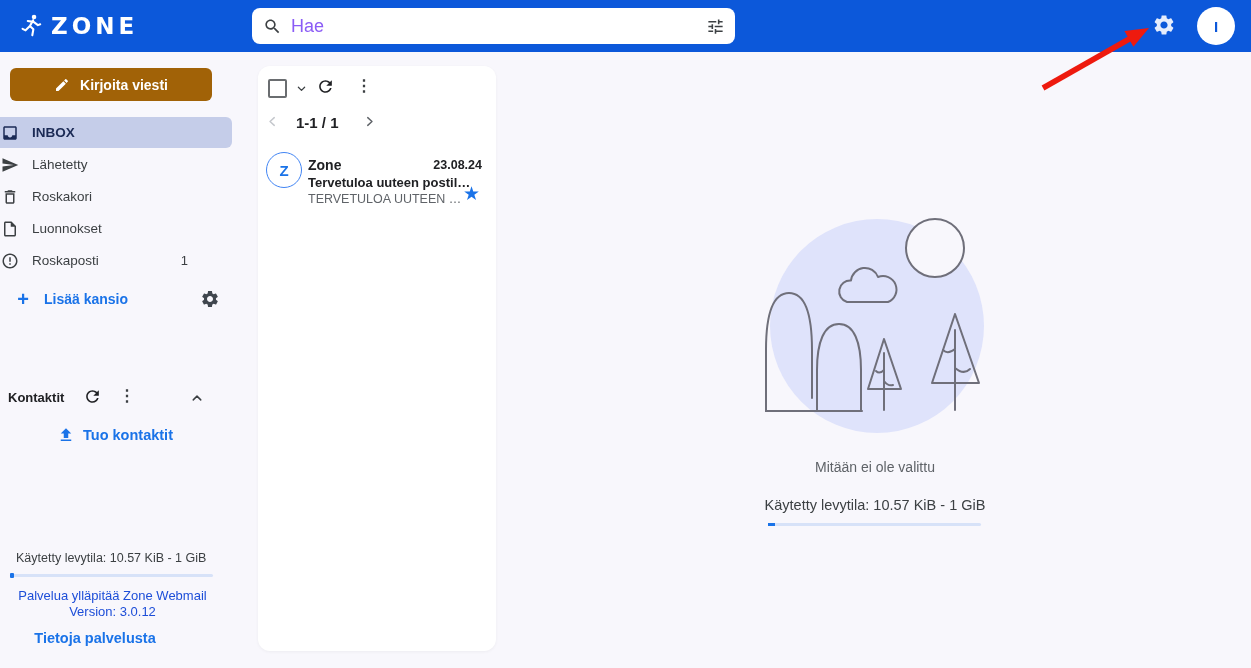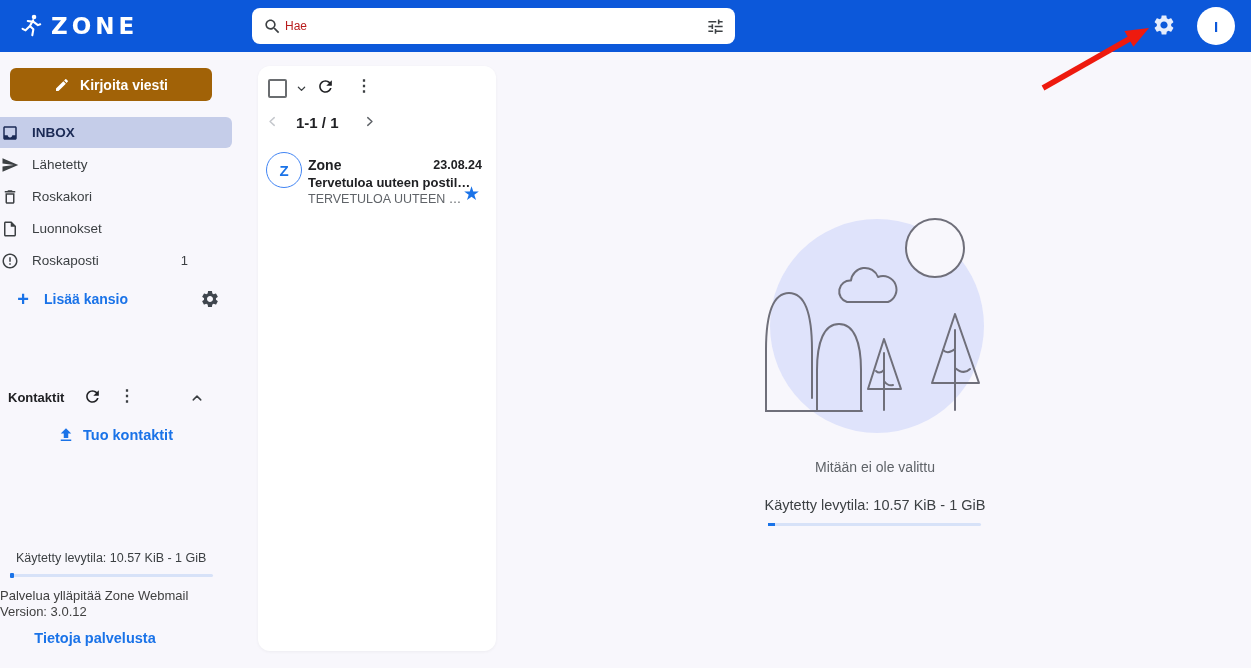--- a/index.html
+++ b/index.html
@@ -2,21 +2,21 @@
 <html><head>
 <meta charset="utf-8">
 <style>
   html,body{margin:0;padding:0;}
   body{width:1251px;height:668px;background:#f8f7fc;font-family:"Liberation Sans",sans-serif;position:relative;overflow:hidden;}
   
   .topbar{position:absolute;left:0;top:0;width:1251px;height:52px;background:#0c58da;}
   .logo{position:absolute;left:18px;top:12px;display:flex;align-items:center;gap:7px;color:#fff;cursor:pointer;}
   .logo-text{font-family:"DejaVu Sans",sans-serif;font-weight:bold;font-size:23px;letter-spacing:4px;line-height:28px;}
   .searchbar{position:absolute;left:252px;top:8px;width:483px;height:36px;background:#fff;border-radius:8px;display:flex;align-items:center;cursor:text;}
-  .search-ph{color:#b91c1c;font-size:12px;margin-left:3px;flex:1;}
+  .search-ph{color:#8b5cf6;font-size:18px;margin-left:9px;flex:1;}
   .sb-left{margin-left:11px;display:flex;}
   .sb-right{margin-right:10px;display:flex;cursor:pointer;}
   .topbar-gear{position:absolute;left:1152px;top:13px;width:26px;height:26px;background:none;border:none;padding:0;cursor:pointer;display:flex;}
   .avatar{position:absolute;left:1197px;top:7px;width:38px;height:38px;border-radius:50%;background:#fff;color:#0c58da;display:flex;align-items:center;justify-content:center;font-size:15px;font-weight:bold;cursor:pointer;}
   
   .compose-btn{position:absolute;left:10px;top:68px;width:202px;height:33px;background:#a16207;border:none;border-radius:6px;color:#fff;font-family:"Liberation Sans",sans-serif;font-size:14px;font-weight:bold;display:flex;align-items:center;justify-content:center;gap:10px;cursor:pointer;}
   .folder{position:absolute;left:0;width:232px;height:31px;display:flex;align-items:center;padding-left:1px;box-sizing:border-box;gap:13px;color:#3c4043;font-size:13.5px;cursor:pointer;}
   .folder.selected{background:#c5cde9;border-radius:0 6px 6px 0;color:#1b2a55;font-weight:bold;}
   .fcount{position:absolute;right:44px;font-size:13px;color:#3c4043;}
   .add-folder{position:absolute;left:0;top:283px;width:232px;height:31px;display:flex;align-items:center;padding-left:14px;box-sizing:border-box;gap:12px;cursor:pointer;}
@@ -25,21 +25,21 @@
   .folder-gear{position:absolute;left:200px;top:289px;width:20px;height:20px;background:none;border:none;padding:0;cursor:pointer;display:flex;}
   .contacts-title{position:absolute;left:8px;top:390px;font-size:13px;font-weight:bold;color:#202124;}
   .c-refresh{position:absolute;left:83px;top:387px;width:19px;height:19px;background:none;border:none;padding:0;cursor:pointer;display:flex;}
   .c-dots{position:absolute;left:119px;top:386px;font-size:16px;font-weight:bold;color:#3c4043;cursor:pointer;line-height:20px;}
   .c-collapse{position:absolute;left:188px;top:389px;width:18px;height:18px;background:none;border:none;padding:0;cursor:pointer;display:flex;}
   .import-contacts{position:absolute;left:0;top:424px;width:230px;height:22px;display:flex;align-items:center;justify-content:center;gap:8px;cursor:pointer;}
   .import-label{color:#1a73e8;font-size:14.5px;font-weight:bold;}
   .quota-side{position:absolute;left:16px;top:551px;font-size:12.5px;color:#3c4043;}
   .progress-side{position:absolute;left:10px;top:574px;width:203px;height:3px;background:#d7e2f8;border-radius:2px;}
   .progress-side .fill{position:absolute;left:0;top:-1px;width:4px;height:5px;background:#1a73e8;border-radius:1px;}
-  .maintainer{position:absolute;left:0;top:588px;width:225px;text-align:left;font-size:13px;color:#404040;line-height:16px;}
+  .maintainer{position:absolute;left:0;top:588px;width:225px;text-align:center;font-size:13px;color:#1d4ed8;line-height:16px;}
   .about-link{position:absolute;left:0;top:630px;width:190px;text-align:center;color:#1a73e8;font-size:14.5px;font-weight:bold;cursor:pointer;}
   
   .msg-card{position:absolute;left:258px;top:66px;width:238px;height:585px;background:#fff;border-radius:12px;box-shadow:0 1px 3px rgba(60,64,67,.06);}
   .checkbox{position:absolute;left:10px;top:13px;width:15px;height:15px;border:2px solid #6a6d70;border-radius:2px;cursor:pointer;}
   .tb-chevron{position:absolute;left:36px;top:15px;display:flex;cursor:pointer;}
   .tb-refresh{position:absolute;left:58px;top:11px;width:19px;height:19px;background:none;border:none;padding:0;cursor:pointer;display:flex;}
   .tb-dots{position:absolute;left:98px;top:10px;font-size:16px;font-weight:bold;color:#3c4043;cursor:pointer;}
   .pg-prev{position:absolute;left:6px;top:47px;display:flex;cursor:default;}
   .pg-range{position:absolute;left:38px;top:48px;font-size:15px;font-weight:bold;color:#202124;}
   .pg-next{position:absolute;left:103px;top:47px;display:flex;cursor:pointer;}

